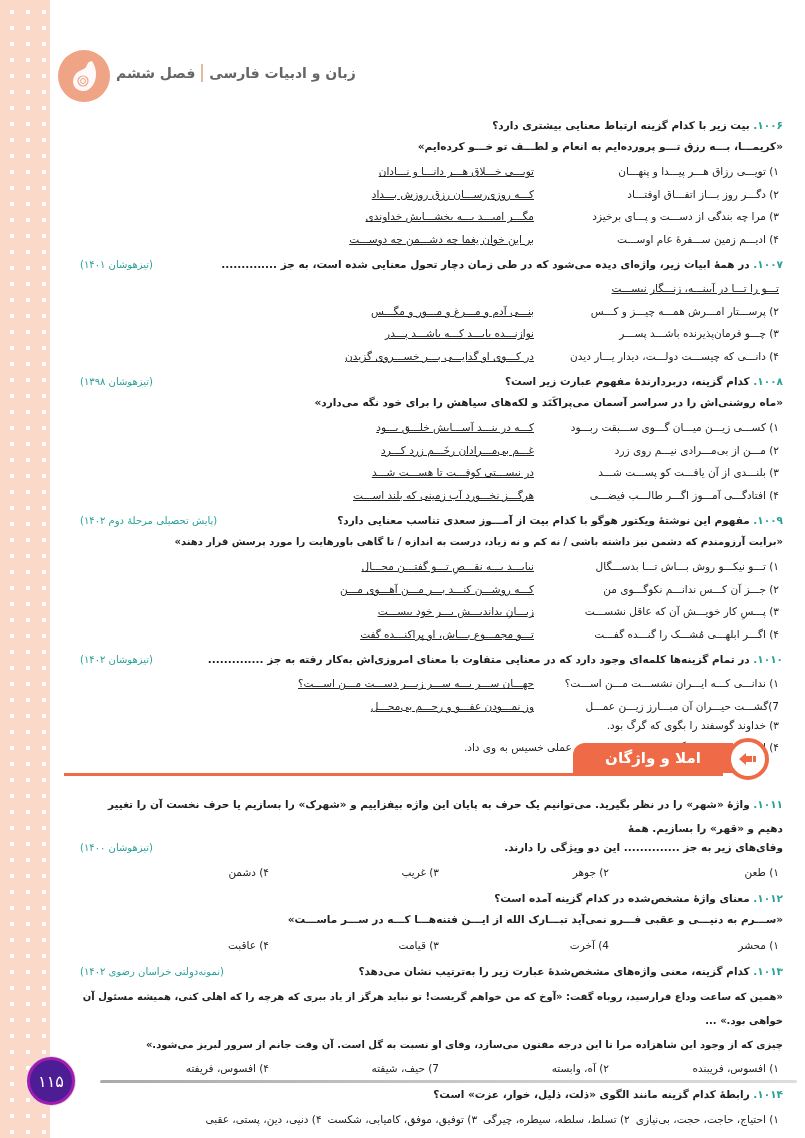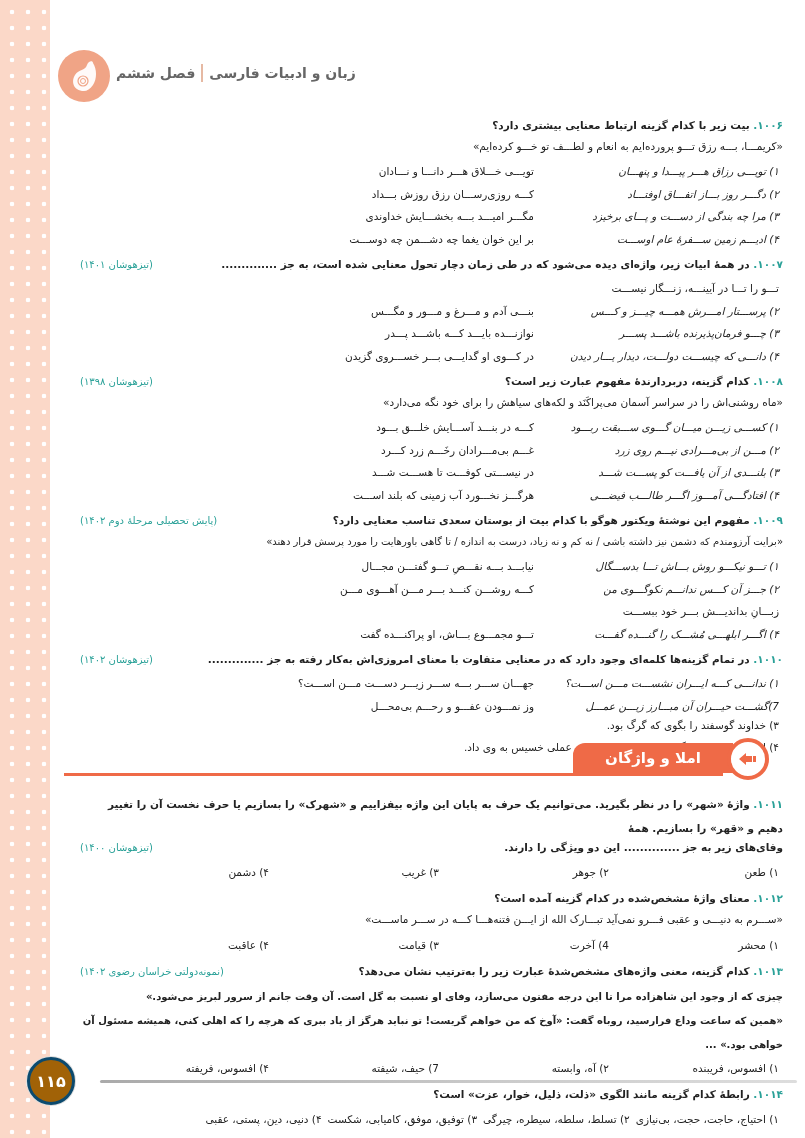--- a/index.html
+++ b/index.html
@@ -21,24 +21,24 @@
     position: absolute; left: 58px; top: 14px; direction: rtl; white-space: nowrap;
     font-size: 14px; font-weight: bold; color: #666; display: flex; gap: 6px; align-items: center;
   }
   .header-sep { width: 2px; height: 18px; background: #e6b9a3; display: inline-block; }
 
   .content { position: absolute; left: 80px; right: 22px; top: 118px; direction: rtl; font-size: 10.5px; line-height: 1.5; }
   .q { margin-bottom: 6px; }
   .q-head { display: flex; justify-content: space-between; align-items: baseline; font-weight: bold; height: 21px; }
   .q-num { color: #2aa198; font-weight: bold; }
   .source { color: #2aa198; font-weight: normal; font-size: 10px; }
-  .quote { font-weight: normal; height: 22px; white-space: nowrap; }
+  .quote { font-weight: bold; height: 22px; white-space: nowrap; }
   .opt-row { display: flex; height: 22.5px; align-items: center; padding-right: 4px; }
-  .opt-a { width: 245px; white-space: nowrap; font-style: italic; }
-  .opt-b { white-space: nowrap; }
+  .opt-a { width: 245px; white-space: nowrap; }
+  .opt-b { white-space: nowrap; text-decoration: underline; }
   .opt-full { height: 22px; padding-right: 4px; white-space: nowrap; }
   .inline-opts { display: flex; height: 24px; align-items: center; padding-right: 4px; }
   .inline-opts span { width: 170px; white-space: nowrap; }
   .inline-opts.tight span { width: auto; margin-left: 6px; }
 
   .section {
     position: absolute; left: 64px; right: 22px; top: 738px; height: 44px;
   }
   .section-line { position: absolute; left: 0; right: 60px; bottom: 6px; height: 3px; background: #ef6a47; }
   .section-tab {
@@ -49,22 +49,22 @@
   .section-icon {
     position: absolute; right: 14px; top: 0; width: 42px; height: 42px; border-radius: 50%;
     background: #fff; border: 4px solid #ef6a47; display: flex; align-items: center; justify-content: center;
   }
   .content2 { position: absolute; left: 80px; right: 22px; top: 792px; direction: rtl; font-size: 10.5px; line-height: 1.5; }
   .para { font-weight: bold; line-height: 24px; }
 
   .footer-line { position: absolute; left: 100px; right: 8px; top: 1080px; height: 3px; background: linear-gradient(to right, #aaa, #ccc 60%, #ddd); border-radius: 2px; }
   .page-badge {
     position: absolute; left: 27px; top: 1057px; width: 48px; height: 48px; border-radius: 50%;
-    background: #a16207; border: 3px solid #0c4a6e; box-shadow: 0 0 0 1px #ddd;
-    color: #fff; font-weight: bold; font-size: 16px; display: flex; align-items: center; justify-content: center;
+    background: #4c1d95; border: 3px solid #a21caf; box-shadow: 0 0 0 1px #ddd;
+    color: #fff; font-weight: normal; font-size: 16px; display: flex; align-items: center; justify-content: center;
   }
 </style>
 </head>
 <body>
 
 <div class="stripe"></div>
 
 <div class="header">
   <div class="chapter-emblem">
     <svg width="30" height="34" viewBox="0 0 30 34">
@@ -146,33 +146,34 @@
         <span class="opt-b">در نیســـتی کوفـــت تا هســـت شـــد</span>
       </div>
     <div class="opt-row">
         <span class="opt-a">۴) افتادگـــی آمـــوز اگـــر طالـــب فیضـــی</span>
         <span class="opt-b">هرگـــز نخـــورد آب زمینی که بلند اســـت</span>
       </div>
   </div>
 
   <div class="q">
     <div class="q-head">
-      <span><span class="q-num">۱۰۰۹.</span> <span>مفهوم این نوشتهٔ ویکتور هوگو با کدام بیت از بوستان سعدی تناسب معنایی دارد؟</span></span>
+      <span><span class="q-num">۱۰۰۹.</span> <span>مفهوم این نوشتهٔ ویکتور هوگو با کدام بیت از آمـــوز سعدی تناسب معنایی دارد؟</span></span>
       <span class="source">(پایش تحصیلی مرحلهٔ دوم ۱۴۰۲)</span>
     </div>
     <div class="quote" style="font-size:10px;">«برایت آرزومندم که دشمن نیز داشته باشی / نه کم و نه زیاد، درست به اندازه / تا گاهی باورهایت را مورد پرسش قرار دهند»</div>
     <div class="opt-row">
         <span class="opt-a">۱) تـــو نیکـــو روش بـــاش تـــا بدســـگال</span>
         <span class="opt-b">نیابـــد بـــه نقـــصِ تـــو گفتـــن مجـــال</span>
       </div>
     <div class="opt-row">
         <span class="opt-a">۲) جـــز آن کـــس ندانـــم نکوگـــوی من</span>
         <span class="opt-b">کـــه روشـــن کنـــد بـــر مـــن آهـــوی مـــن</span>
       </div>
     <div class="opt-row">
+        <span class="opt-a">۳) پـــسِ کار خویـــش آن که عاقل نشســـت</span>
         <span class="opt-b">زبـــانِ بداندیـــش بـــر خود ببســـت</span>
       </div>
     <div class="opt-row">
         <span class="opt-a">۴) اگـــر ابلهـــی مُشـــک را گنـــده گفـــت</span>
         <span class="opt-b">تـــو مجمـــوع بـــاش، او پراکنـــده گفت</span>
       </div>
   </div>
 
   <div class="q">
     <div class="q-head">
@@ -230,22 +231,22 @@
       <span>۳) قیامت</span>
       <span>۴) عاقبت</span>
     </div>
   </div>
 
   <div class="q">
     <div class="q-head">
       <span><span class="q-num">۱۰۱۳.</span> <span>کدام گزینه، معنی واژه‌های مشخص‌شدهٔ عبارت زیر را به‌ترتیب نشان می‌دهد؟</span></span>
       <span class="source">(نمونه‌دولتی خراسان رضوی ۱۴۰۲)</span>
     </div>
+    <div class="para" style="font-size:10px;">«همین که ساعت وداع فرارسید، روباه گفت: «آوخ که من خواهم گریست! تو نباید هرگز از یاد ببری که هرچه را که اهلی کنی، همیشه مسئول آن خواهی بود.» ...</div>
     <div class="para" style="font-size:10px;">چیزی که از وجود این شاهزاده مرا تا این درجه مفتون می‌سازد، وفای او نسبت به گل است. آن وقت جانم از سرور لبریز می‌شود.»</div>
-    <div class="para" style="font-size:10px;">«همین که ساعت وداع فرارسید، روباه گفت: «آوخ که من خواهم گریست! تو نباید هرگز از یاد ببری که هرچه را که اهلی کنی، همیشه مسئول آن خواهی بود.» ...</div>
     <div class="inline-opts">
       <span>۱) افسوس، فریبنده</span>
       <span>۲) آه، وابسته</span>
       <span>7) حیف، شیفته</span>
       <span>۴) افسوس، فریفته</span>
     </div>
   </div>
 
   <div class="q">
     <div class="q-head">

